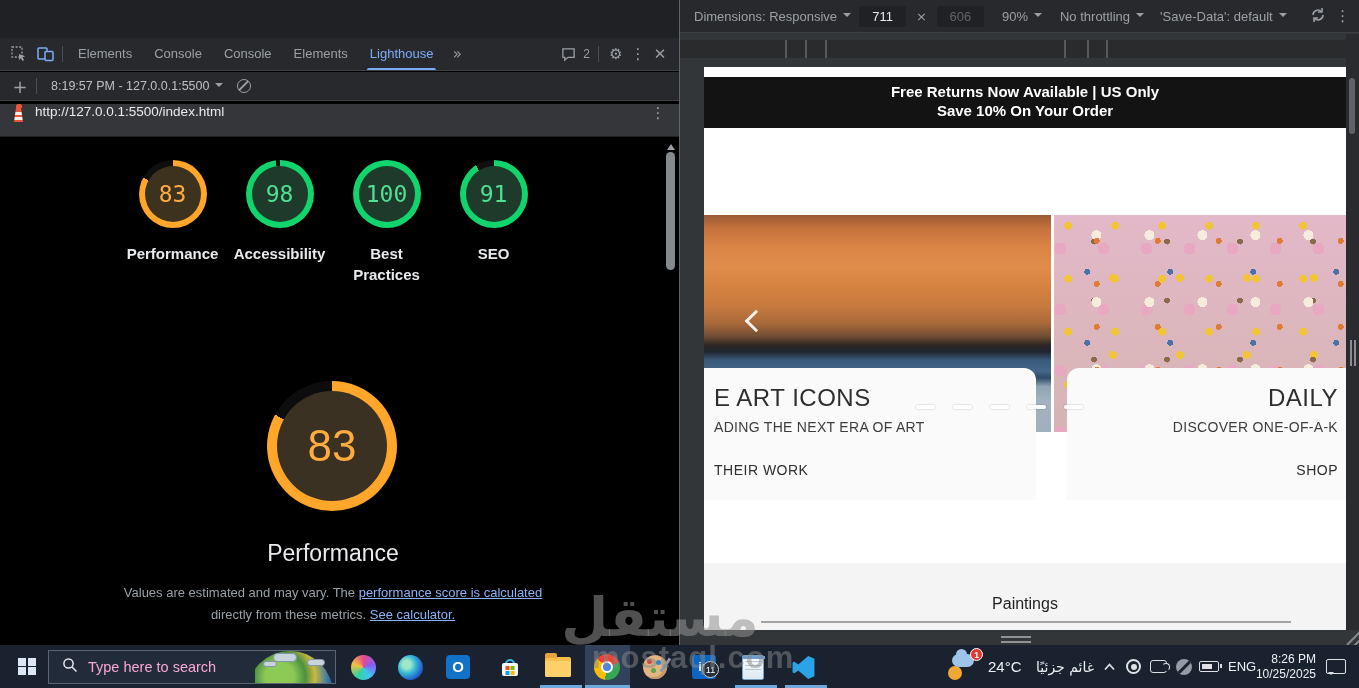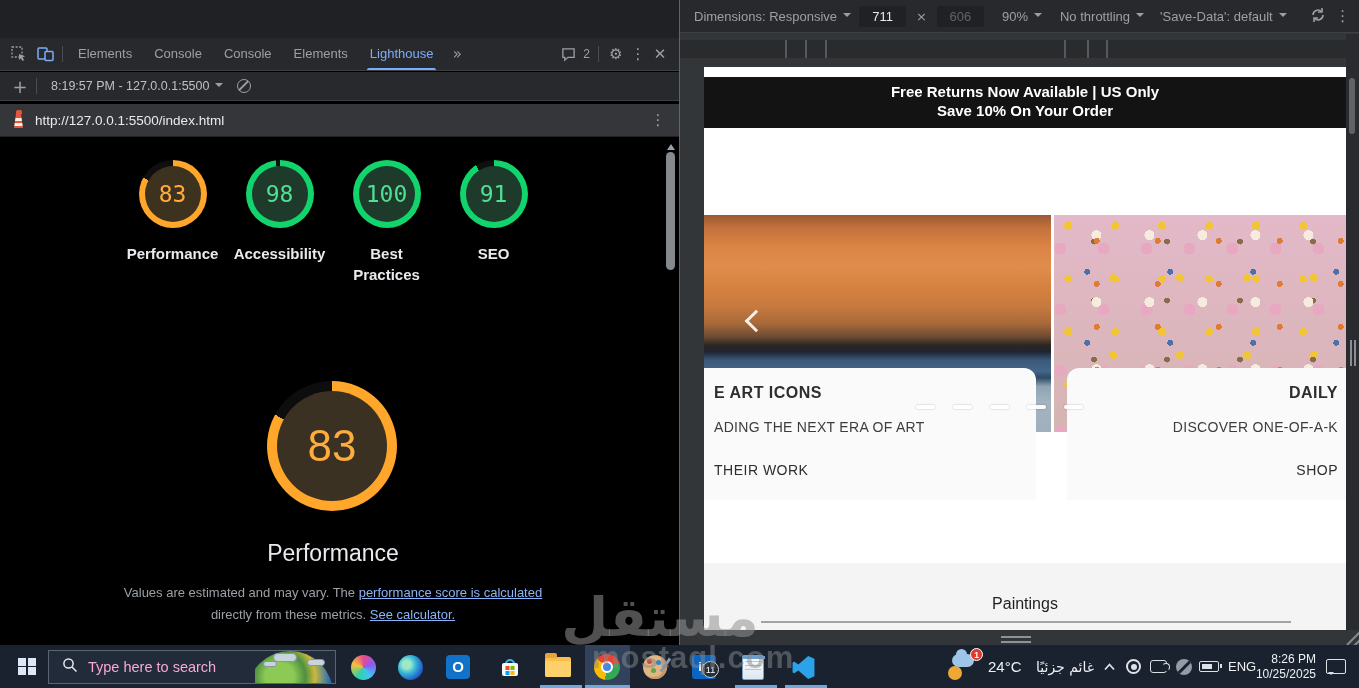--- a/index.html
+++ b/index.html
@@ -23,21 +23,21 @@
 
   .runs-row { position:absolute; left:0; top:34px; width:679px; height:29px; background:#28292c;
     border-bottom:1px solid #3c4043; display:flex; align-items:center; padding:0 8px; }
   .plus-btn { color:#9aa0a6; font-size:18px; width:24px; text-align:center; cursor:pointer; }
   .runs-label { font-size:12.5px; color:#bdc1c6; margin-left:10px; }
   .caret { display:inline-block; width:0; height:0; border:4px solid transparent; border-top-color:#9aa0a6; margin:0 0 -2px 6px; }
   .block-icon { position:relative; width:14px; height:14px; border:1.6px solid #9aa0a6; border-radius:50%; margin-left:14px; cursor:pointer; }
   .block-icon::after { content:""; position:absolute; left:-1px; top:4.8px; width:12.5px; height:1.6px; background:#9aa0a6; transform:rotate(-45deg); }
 
   .url-bar { position:absolute; left:0; top:66px; width:679px; height:33px; background:#35363a;
-    border-bottom:1px solid #202124; display:flex; align-items:center; padding:0 12px; }
+    border-bottom:1px solid #202124; display:flex; padding:0 12px; }
   .lh-icon { position:relative; width:13px; height:20px; margin-right:10px; }
   .lh-icon .tower { position:absolute; left:2px; top:4px; width:9px; height:14px;
     background:linear-gradient(180deg,#e8553a 0 30%,#f5efe5 30% 48%,#e8553a 48% 66%,#f5efe5 66% 84%,#e8553a 84%);
     clip-path:polygon(22% 0,78% 0,100% 100%,0 100%); }
   .lh-icon .top { position:absolute; left:3.5px; top:0; width:6px; height:4px; background:#e8553a; border-radius:2px 2px 0 0; }
   .url-text { font-size:13.5px; color:#e8eaed; }
   .url-bar .kebab { margin-left:auto; }
   .kebab { color:#9aa0a6; font-size:15px; letter-spacing:0; cursor:pointer; width:18px; text-align:center; }
 
   
@@ -121,21 +121,21 @@
     background-size:47px 53px,61px 43px,83px 71px,53px 67px,43px 61px,73px 59px,67px 77px,100% 100%; }
   .car-prev { position:absolute; left:44px; top:98px; width:16px; height:16px;
     border-left:3px solid #fff; border-bottom:3px solid #fff; transform:rotate(45deg); opacity:.9; cursor:pointer; }
   .car-dots { position:absolute; left:0; top:338px; width:642px; height:5px; }
   .car-dash { position:absolute; top:0; width:19px; height:3.5px; background:rgba(255,255,255,.95);
     border-radius:2px; box-shadow:0 0 2px rgba(0,0,0,.3); cursor:pointer; }
 
   .card { position:absolute; top:301px; height:132px; background:#fafafa; }
   .card-left { left:0; width:332px; border-radius:0 12px 0 0; }
   .card-right { left:363px; width:279px; border-radius:12px 0 0 0; }
-  .card .c-title { position:absolute; top:16px; font-size:16px; font-weight:700; color:#2e2e2e; letter-spacing:.5px; white-space:nowrap; }
+  .card .c-title { position:absolute; top:16px; font-size:24px; font-weight:400; color:#2e2e2e; letter-spacing:.5px; white-space:nowrap; }
   .card .c-sub { position:absolute; top:51px; font-size:14px; color:#3d3d3d; letter-spacing:.3px; white-space:nowrap; }
   .card .c-cta { position:absolute; top:94px; font-size:14px; color:#2e2e2e; letter-spacing:.5px; white-space:nowrap; cursor:pointer; }
   .card-left .c-title, .card-left .c-sub, .card-left .c-cta { left:10px; }
   .card-right .c-title, .card-right .c-sub, .card-right .c-cta { right:8px; }
 
   .paintings-sec { position:absolute; left:0; top:496px; width:642px; height:67px; background:#f4f4f4; }
   .paintings-title { position:absolute; top:32px; width:642px; text-align:center; font-size:16px; color:#1f1f1f; }
   .hscroll { position:absolute; left:57px; top:58px; width:530px; height:2px; background:#a3a3a3; }
 
   .right-gutter { position:absolute; left:666px; top:34px; width:14px; height:596px; background:#2a2b2e; }

